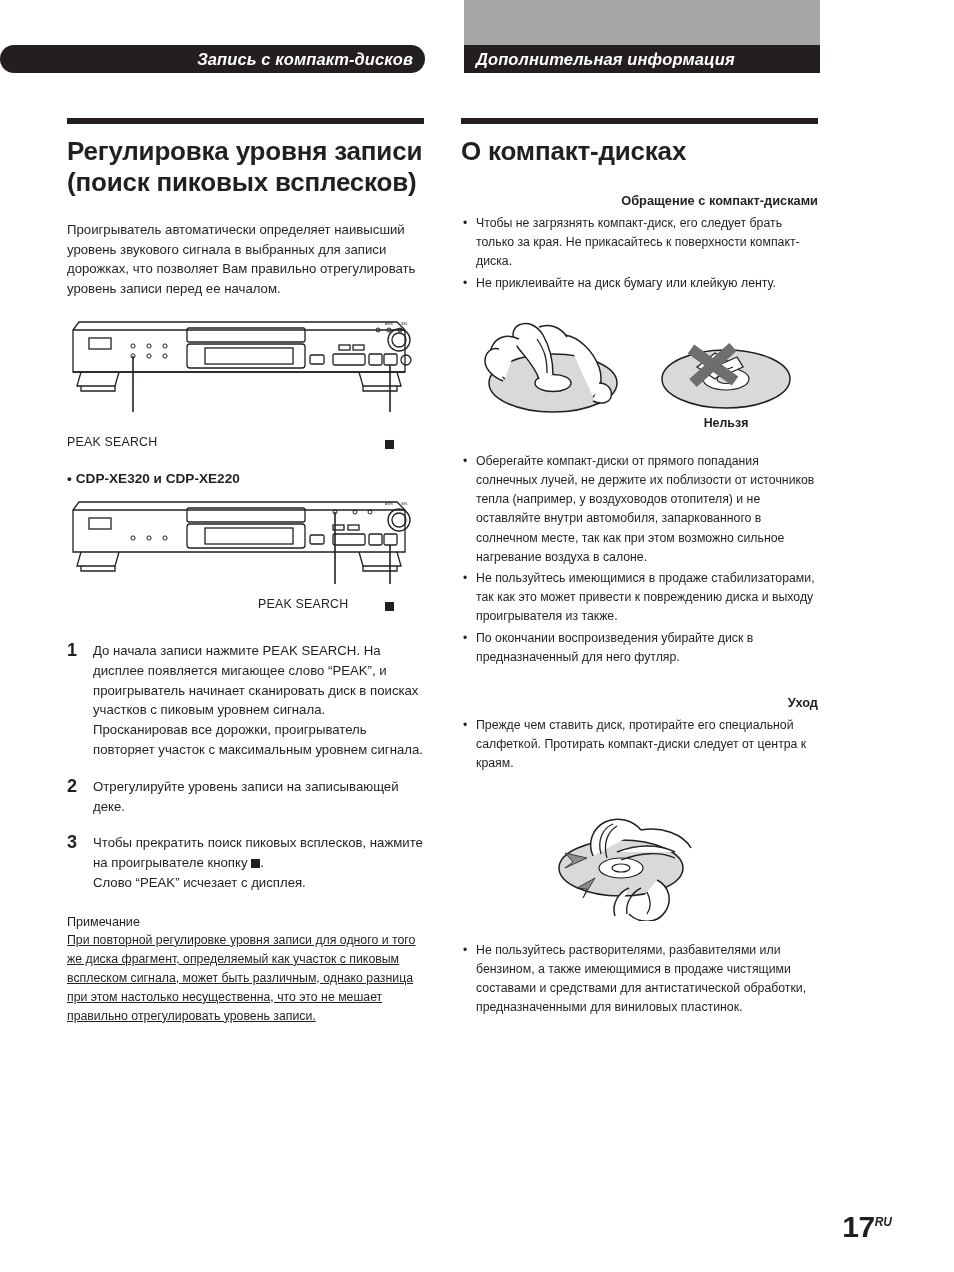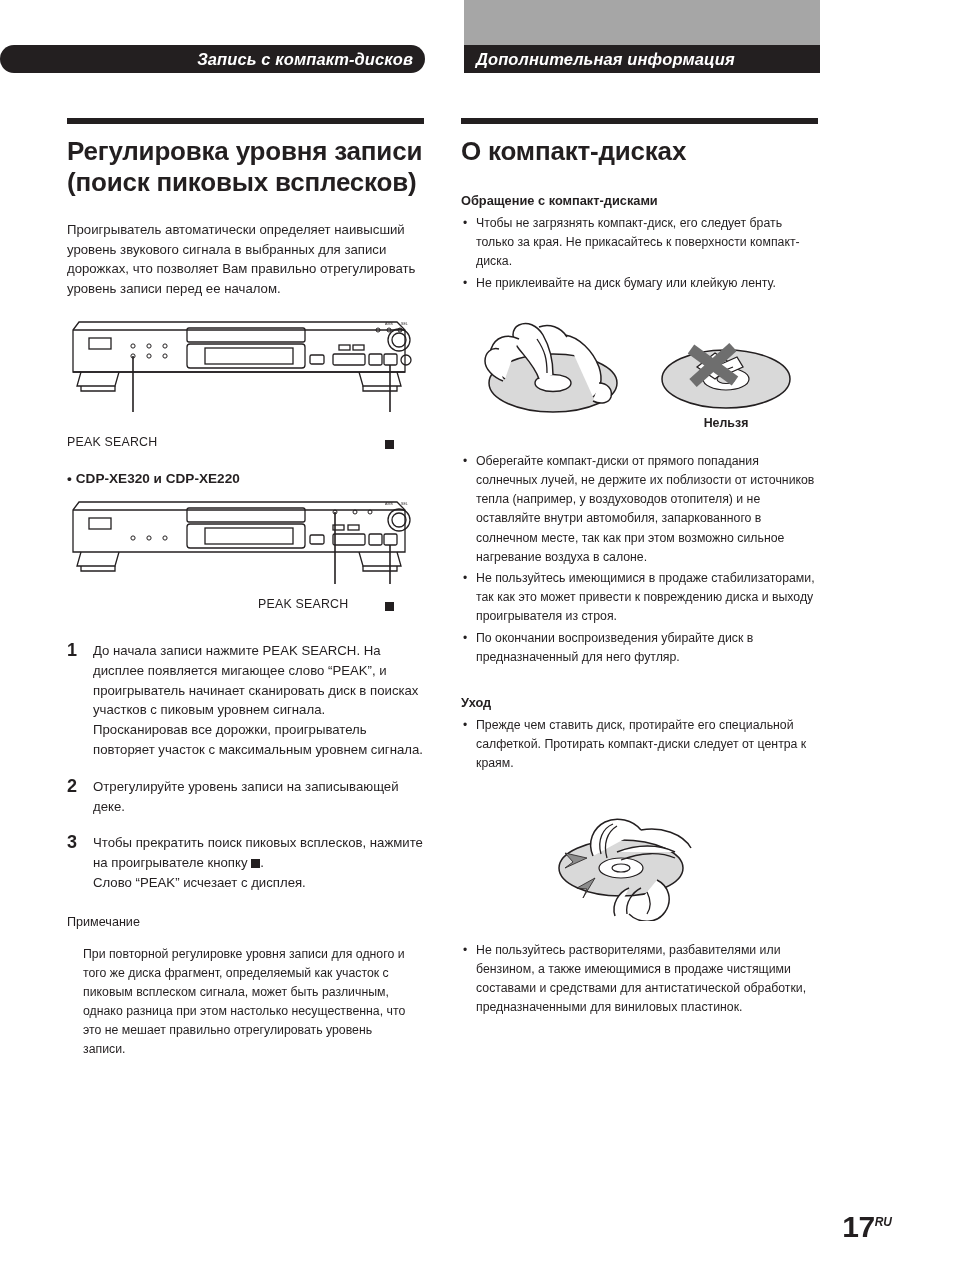--- a/index.html
+++ b/index.html
@@ -125,28 +125,30 @@
 
   
   .note-title {
     font-size: 12.6px;
     font-weight: normal;
     margin: 22px 0 2px 0;
   }
   .note-body {
     font-size: 12.3px;
     line-height: 19px;
-    margin: 16px;
+    margin: 0;
+    text-decoration: underline;
   }
 
   
   .subhead {
     font-size: 12.8px;
     font-weight: bold;
     margin: 0 0 6px 0;
+    text-align: right;
   }
   ul.blist {
     list-style: none;
     margin: 0 0 0 0;
     padding: 0;
   }
   ul.blist li {
     position: relative;
     padding-left: 15px;
     font-size: 12.3px;
@@ -374,21 +376,21 @@
           <path d="M230 40 L274 72"></path>
           <path d="M272 38 L232 74"></path>
         </g>
       </g>
       <text x="265" y="118" text-anchor="middle" font-size="12.4" font-weight="bold" font-family="Liberation Sans, sans-serif" fill="#231f20">Нельзя</text>
     </svg>
   </div>
 
   <ul class="blist">
     <li>Оберегайте компакт-диски от прямого попадания солнечных лучей, не держите их поблизости от источников тепла (например, у воздуховодов отопителя) и не оставляйте внутри автомобиля, запаркованного в солнечном месте, так как при этом возможно сильное нагревание воздуха в салоне.</li>
-    <li>Не пользуйтесь имеющимися в продаже стабилизаторами, так как это может привести к повреждению диска и выходу проигрывателя из строя.</li>
+    <li>Не пользуйтесь имеющимися в продаже стабилизаторами, так как это может привести к повреждению диска и выходу проигрывателя из также.</li>
     <li>По окончании воспроизведения убирайте диск в предназначенный для него футляр.</li>
   </ul>
 
   <p class="subhead" style="margin-top:28px;">Уход</p>
   <ul class="blist">
     <li>Прежде чем ставить диск, протирайте его специальной салфеткой. Протирать компакт-диски следует от центра к краям.</li>
   </ul>
 
   <div class="fig" style="margin:22px 0 16px 0;">
     <svg width="357" height="125" viewBox="0 0 357 125">

